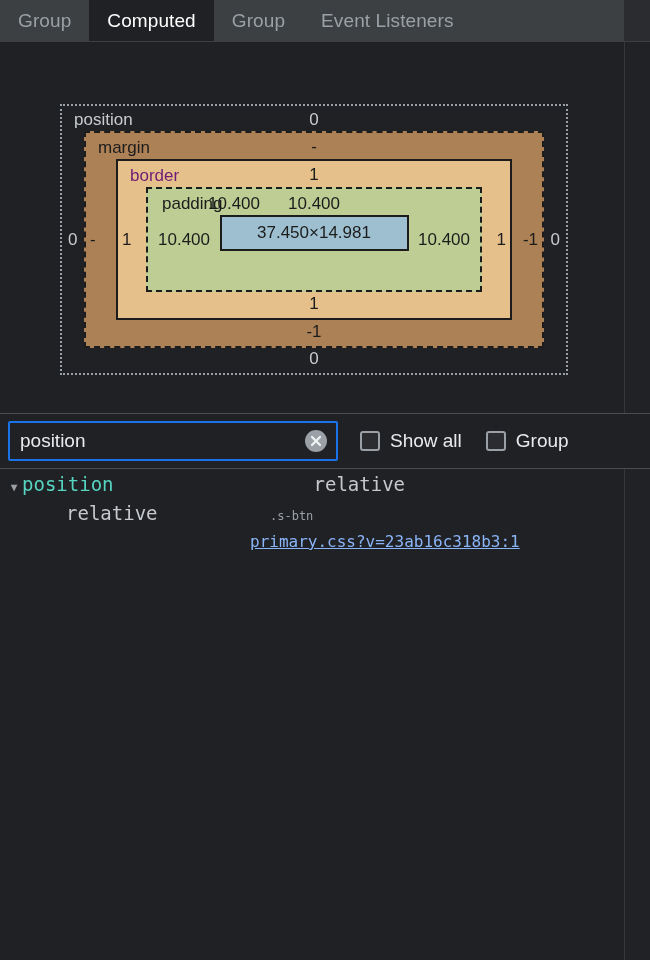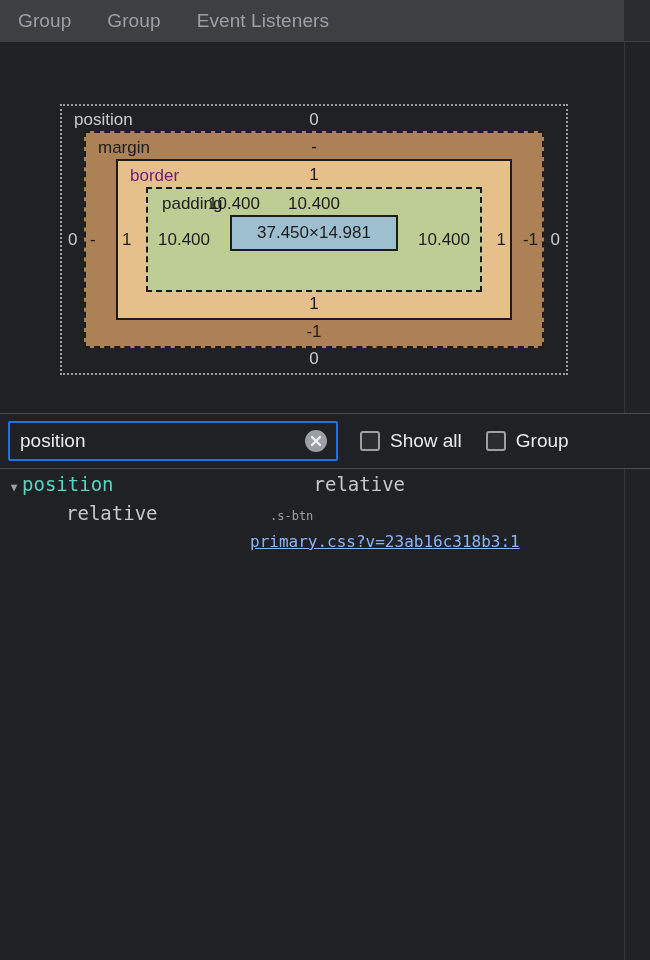--- a/index.html
+++ b/index.html
@@ -158,21 +158,21 @@
   .layer-position > .v-left, .layer-position > .v-right { color: #c8ccd0; left: 6px; }
   .layer-position > .v-right { left: auto; right: 6px; }
   .layer-margin  > .v-left, .layer-margin  > .v-right { color: #1c1c1c; }
   .layer-border  > .v-left, .layer-border  > .v-right { color: #1c1c1c; }
   .layer-padding > .v-left, .layer-padding > .v-right { color: #1c1c1c; left: 10px; }
   .layer-padding > .v-right { left: auto; right: 10px; }
 
   
   .content-box {
     margin: 0 auto;
-    width: 168px;
+    width: 189px;
     height: 36px;
     background: #9dbfcf;
     border: 2px solid #1c1c1c;
     display: flex;
     align-items: center;
     justify-content: center;
     font-size: 17px;
     color: #1c1c1c;
     white-space: nowrap;
   }
@@ -326,20 +326,23 @@
     cursor: pointer;
   }
 </style>
 </head>
 <body>
 
 <div class="tabbar">
   <div class="tab">
     <span>Group</span>
   </div>
+  <div class="tab active">
+    <span>Computed</span>
+  </div>
   <div class="tab">
     <span>Group</span>
   </div>
   <div class="tab">
     <span>Event Listeners</span>
   </div>
   <div class="tab-more">
     <span>»</span>
   </div>
   <div class="tabbar-scroll"></div>

